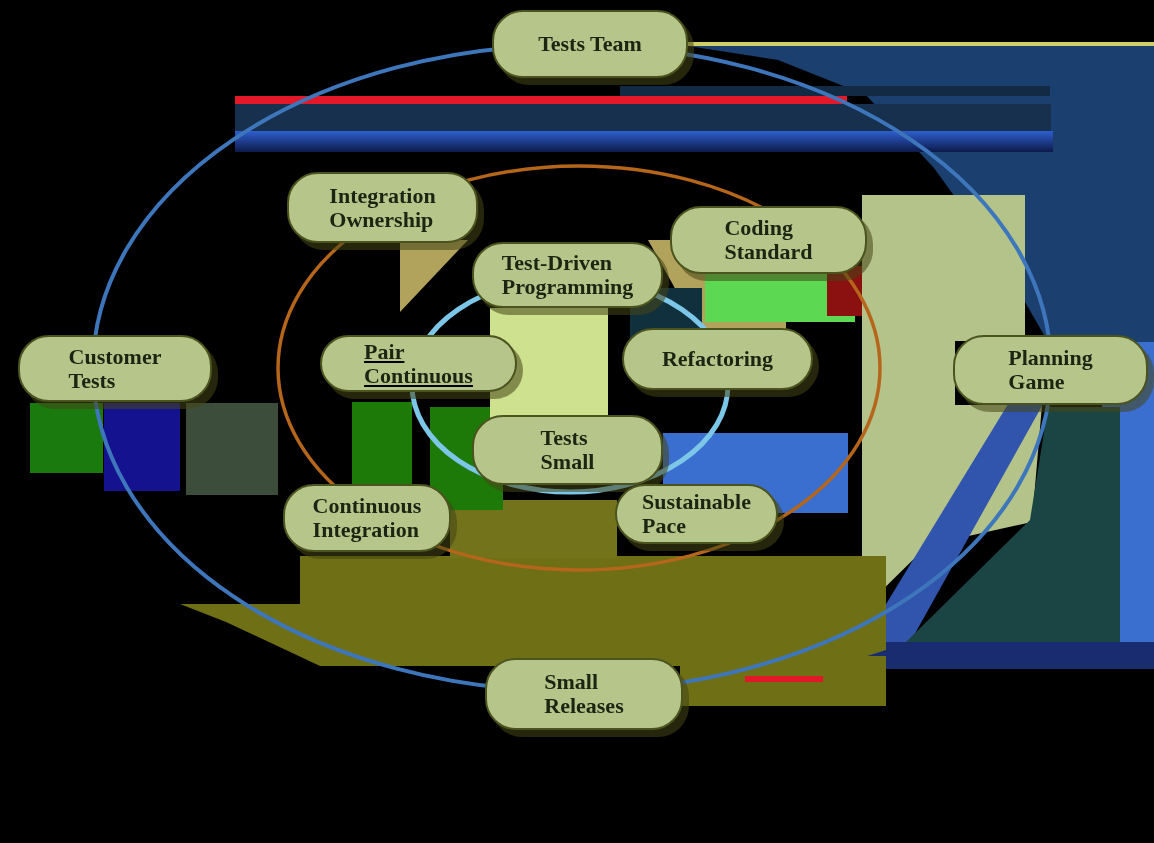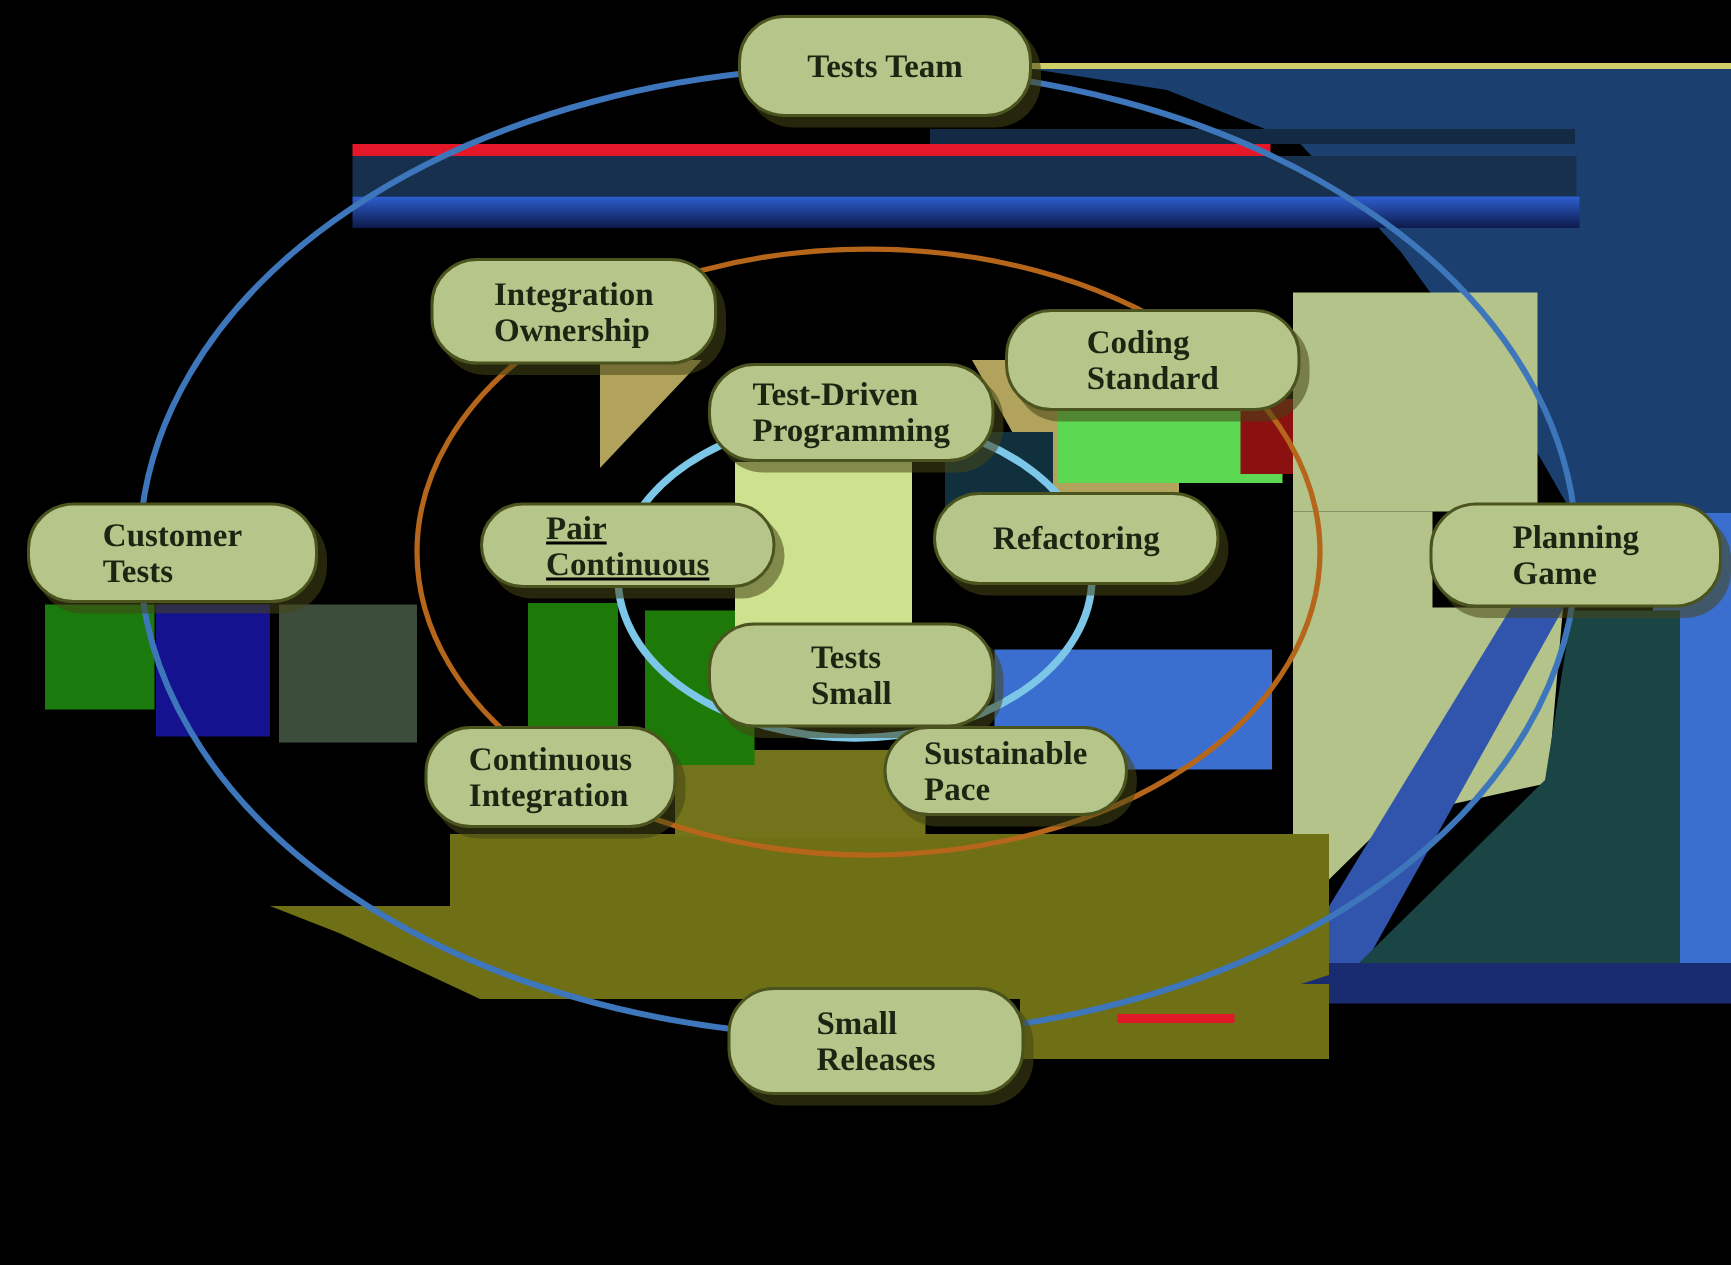--- a/index.html
+++ b/index.html
@@ -138,21 +138,21 @@
           <div>Tests</div>
           <div>Small</div>
         </div>
       </div>
       <div class="node" style="left: 283px; top: 484px; width: 168px; height: 68px;">
         <div class="lines">
           <div>Continuous</div>
           <div>Integration</div>
         </div>
       </div>
-      <div class="node" style="left: 589px; top: 484px; width: 163px; height: 60px;">
+      <div class="node" style="left: 615px; top: 484px; width: 163px; height: 60px;">
         <div class="lines">
           <div>Sustainable</div>
           <div>Pace</div>
         </div>
       </div>
       <div class="node" style="left: 485px; top: 658px; width: 198px; height: 72px;">
         <div class="lines">
           <div>Small</div>
           <div>Releases</div>
         </div>

